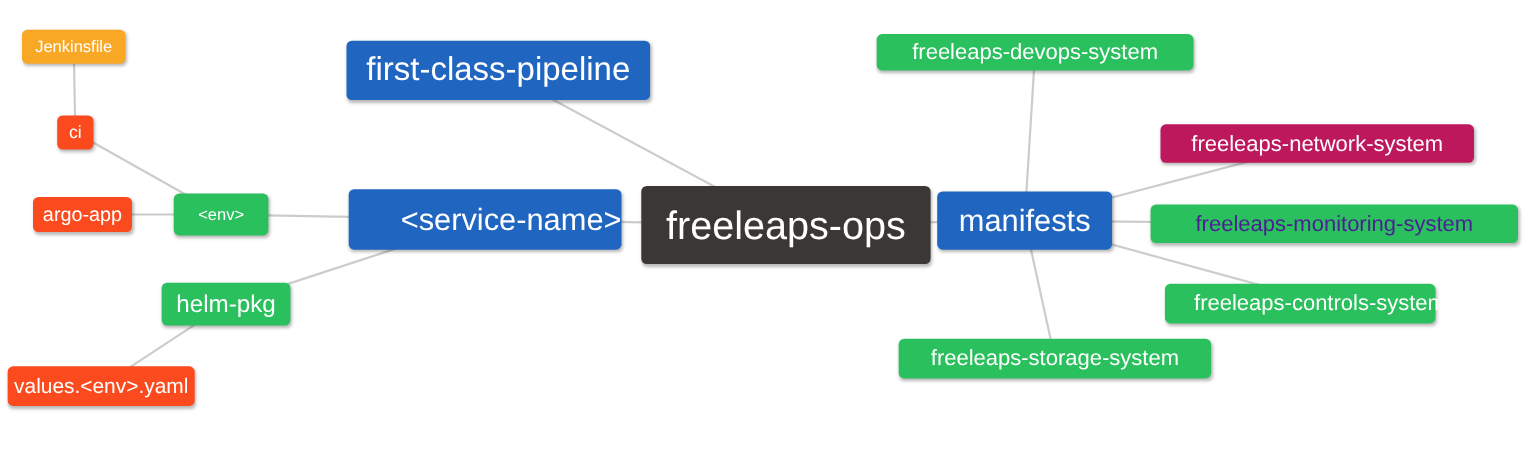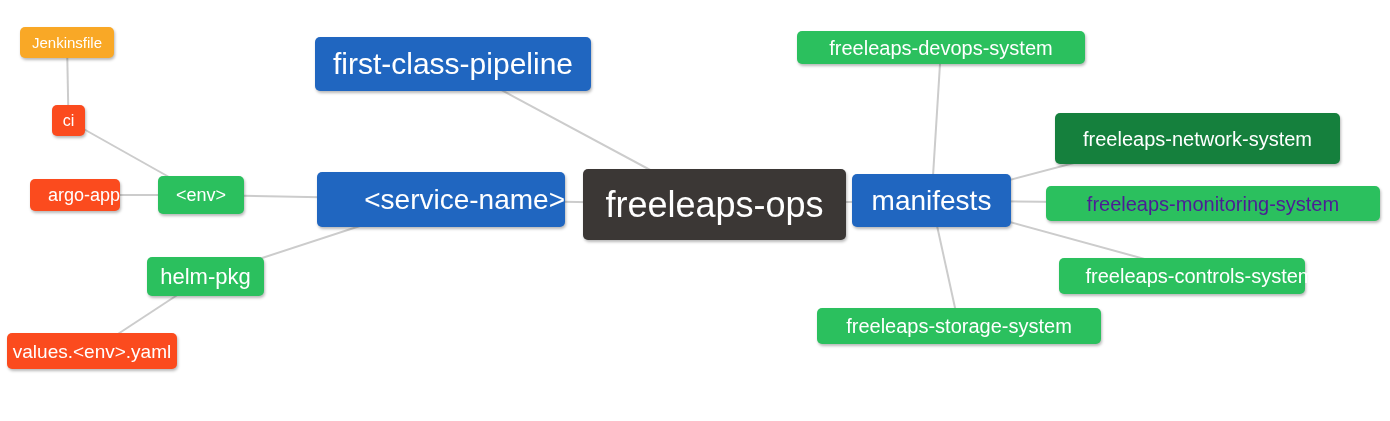--- a/index.html
+++ b/index.html
@@ -72,42 +72,42 @@
       </div>
       <div class="node" style="left: 315px; top: 37px; width: 276px; height: 54px; font-size: 30px; background: rgb(32, 102, 192); color: rgb(255, 255, 255);">
         <span>first-class-pipeline</span>
       </div>
       <div class="node" style="left: 317px; top: 172px; width: 248px; height: 55px; font-size: 28px; background: rgb(32, 102, 192); color: rgb(255, 255, 255); justify-content: flex-end;">
         <span>&lt;service-name&gt;</span>
       </div>
       <div class="node" style="left: 852px; top: 174px; width: 159px; height: 53px; font-size: 28px; background: rgb(32, 102, 192); color: rgb(255, 255, 255);">
         <span>manifests</span>
       </div>
-      <div class="node" style="left: 158px; top: 176px; width: 86px; height: 38px; font-size: 18px; background: rgb(43, 192, 94); color: rgb(255, 255, 255);">
+      <div class="node" style="left: 158px; top: 176px; width: 86px; height: 38px; font-size: 15px; background: rgb(43, 192, 94); color: rgb(255, 255, 255);">
         <span>&lt;env&gt;</span>
       </div>
       <div class="node" style="left: 147px; top: 257px; width: 117px; height: 39px; font-size: 22px; background: rgb(43, 192, 94); color: rgb(255, 255, 255);">
         <span>helm-pkg</span>
       </div>
       <div class="node" style="left: 52px; top: 105px; width: 33px; height: 31px; font-size: 16px; background: rgb(251, 75, 30); color: rgb(255, 255, 255);">
         <span>ci</span>
       </div>
-      <div class="node" style="left: 30px; top: 179px; width: 90px; height: 32px; font-size: 18px; background: rgb(251, 75, 30); color: rgb(255, 255, 255); justify-content: flex-end;">
+      <div class="node" style="left: 30px; top: 179px; width: 90px; height: 32px; font-size: 18px; background: rgb(251, 75, 30); color: rgb(255, 255, 255);">
         <span>argo-app</span>
       </div>
       <div class="node" style="left: 7px; top: 333px; width: 170px; height: 36px; font-size: 19px; background: rgb(251, 75, 30); color: rgb(255, 255, 255);">
         <span>values.&lt;env&gt;.yaml</span>
       </div>
       <div class="node" style="left: 20px; top: 27px; width: 94px; height: 31px; font-size: 15px; background: rgb(249, 168, 38); color: rgb(255, 255, 255);">
         <span>Jenkinsfile</span>
       </div>
       <div class="node" style="left: 797px; top: 31px; width: 288px; height: 33px; font-size: 20px; background: rgb(43, 192, 94); color: rgb(255, 255, 255); align-items: center;">
         <span>freeleaps-devops-system</span>
       </div>
-      <div class="node" style="left: 1055px; top: 113px; width: 285px; height: 51px; font-size: 20px; background: #15803d; color: rgb(255, 255, 255);">
+      <div class="node" style="left: 1055px; top: 113px; width: 285px; height: 35px; font-size: 20px; background: #be185d; color: rgb(255, 255, 255);">
         <span>freeleaps-network-system</span>
       </div>
       <div class="node" style="left: 1046px; top: 186px; width: 334px; height: 35px; font-size: 20px; background: rgb(43, 192, 94); color: #4c1d95;">
         <span>freeleaps-monitoring-system</span>
       </div>
       <div class="node" style="left: 1059px; top: 258px; width: 246px; height: 36px; font-size: 20px; background: rgb(43, 192, 94); color: rgb(255, 255, 255); padding-left: 36px;">
         <span>freeleaps-controls-system</span>
       </div>
       <div class="node" style="left: 817px; top: 308px; width: 284px; height: 36px; font-size: 20px; background: rgb(43, 192, 94); color: rgb(255, 255, 255);">
         <span>freeleaps-storage-system</span>

